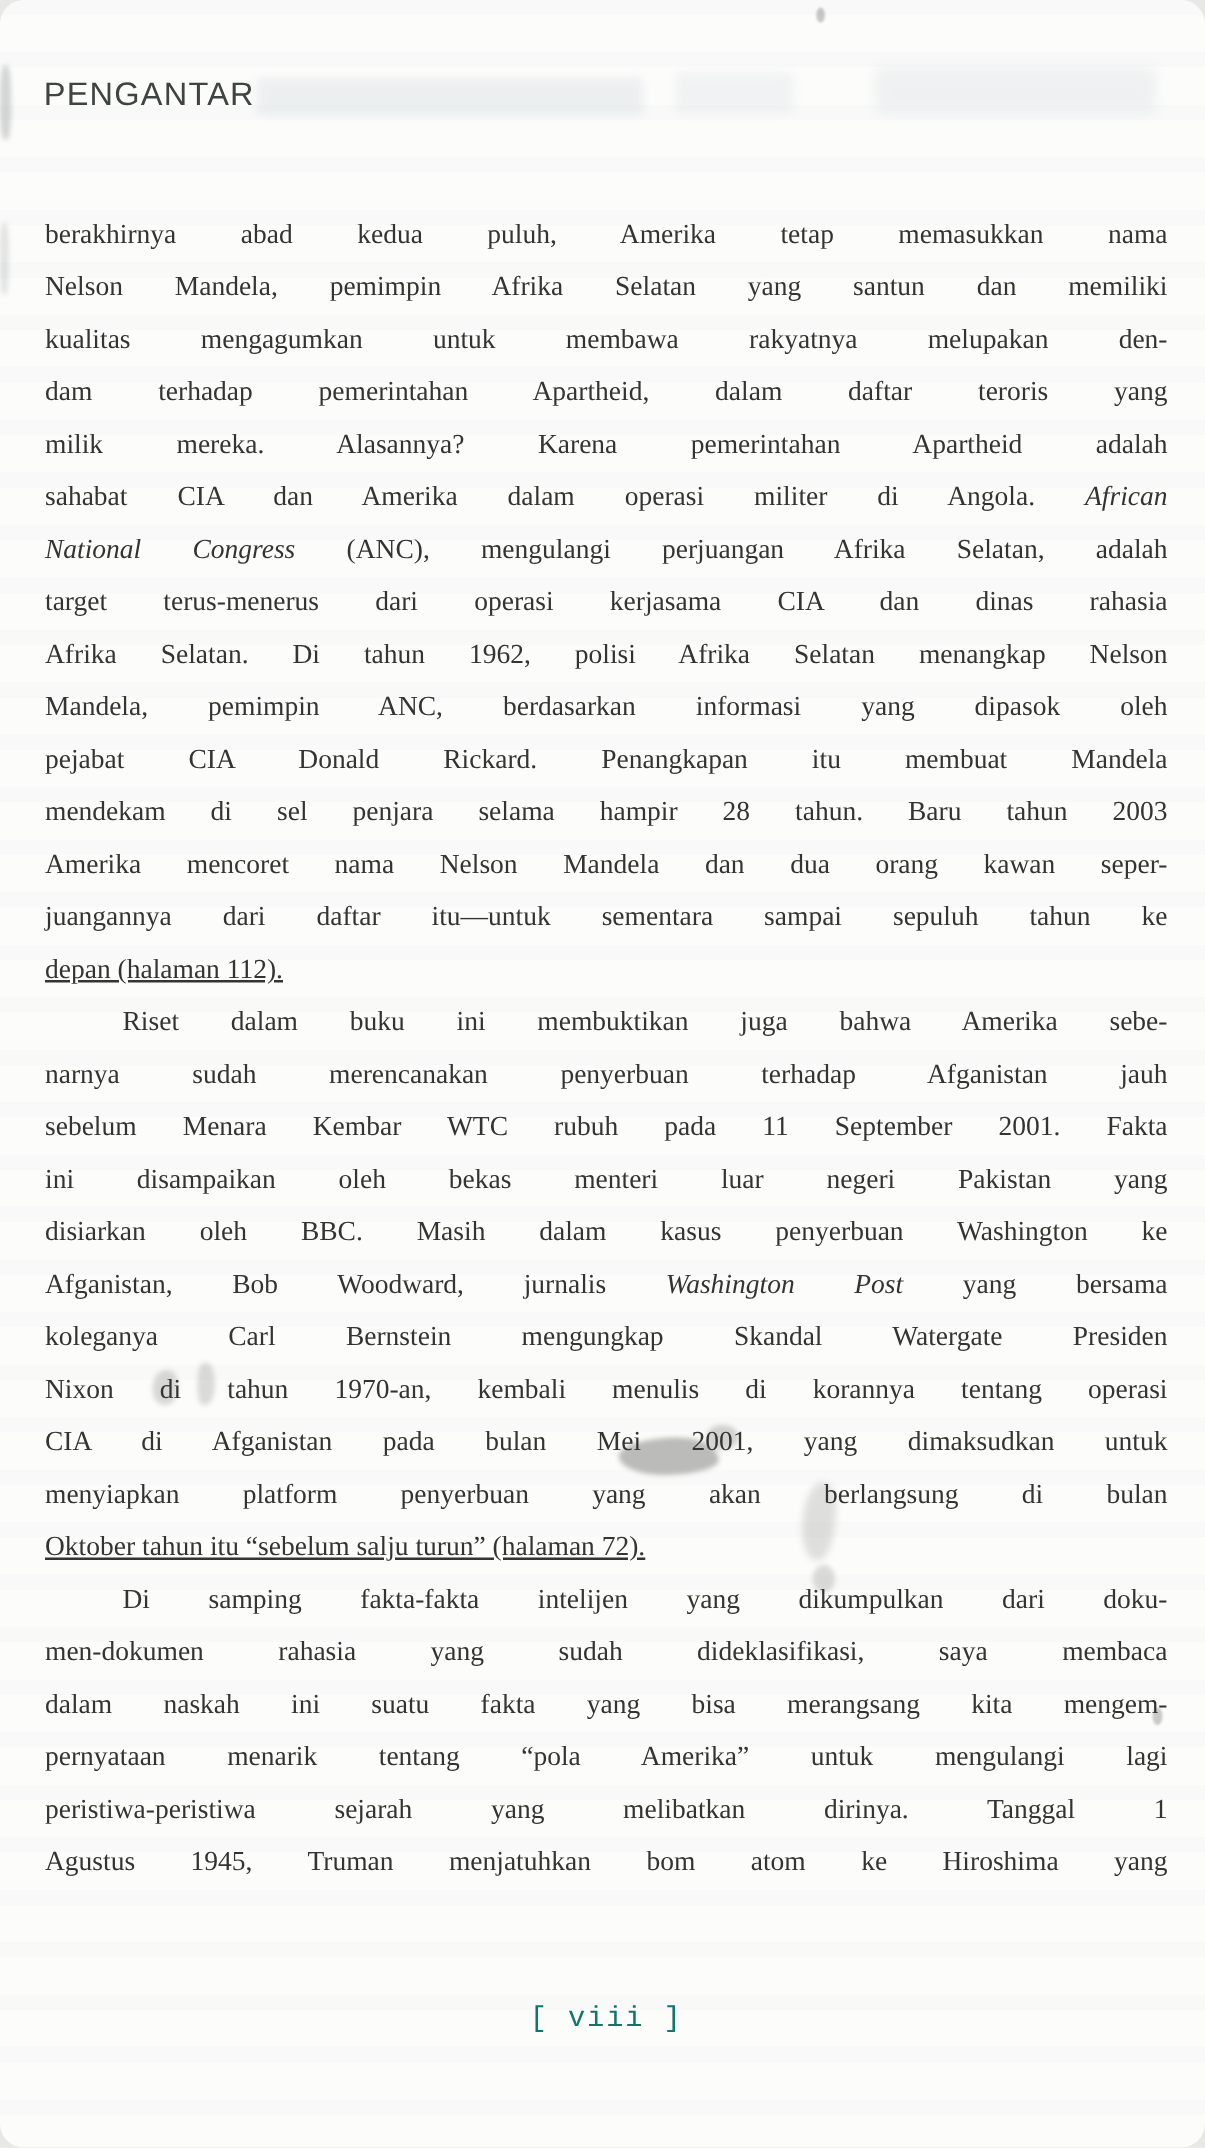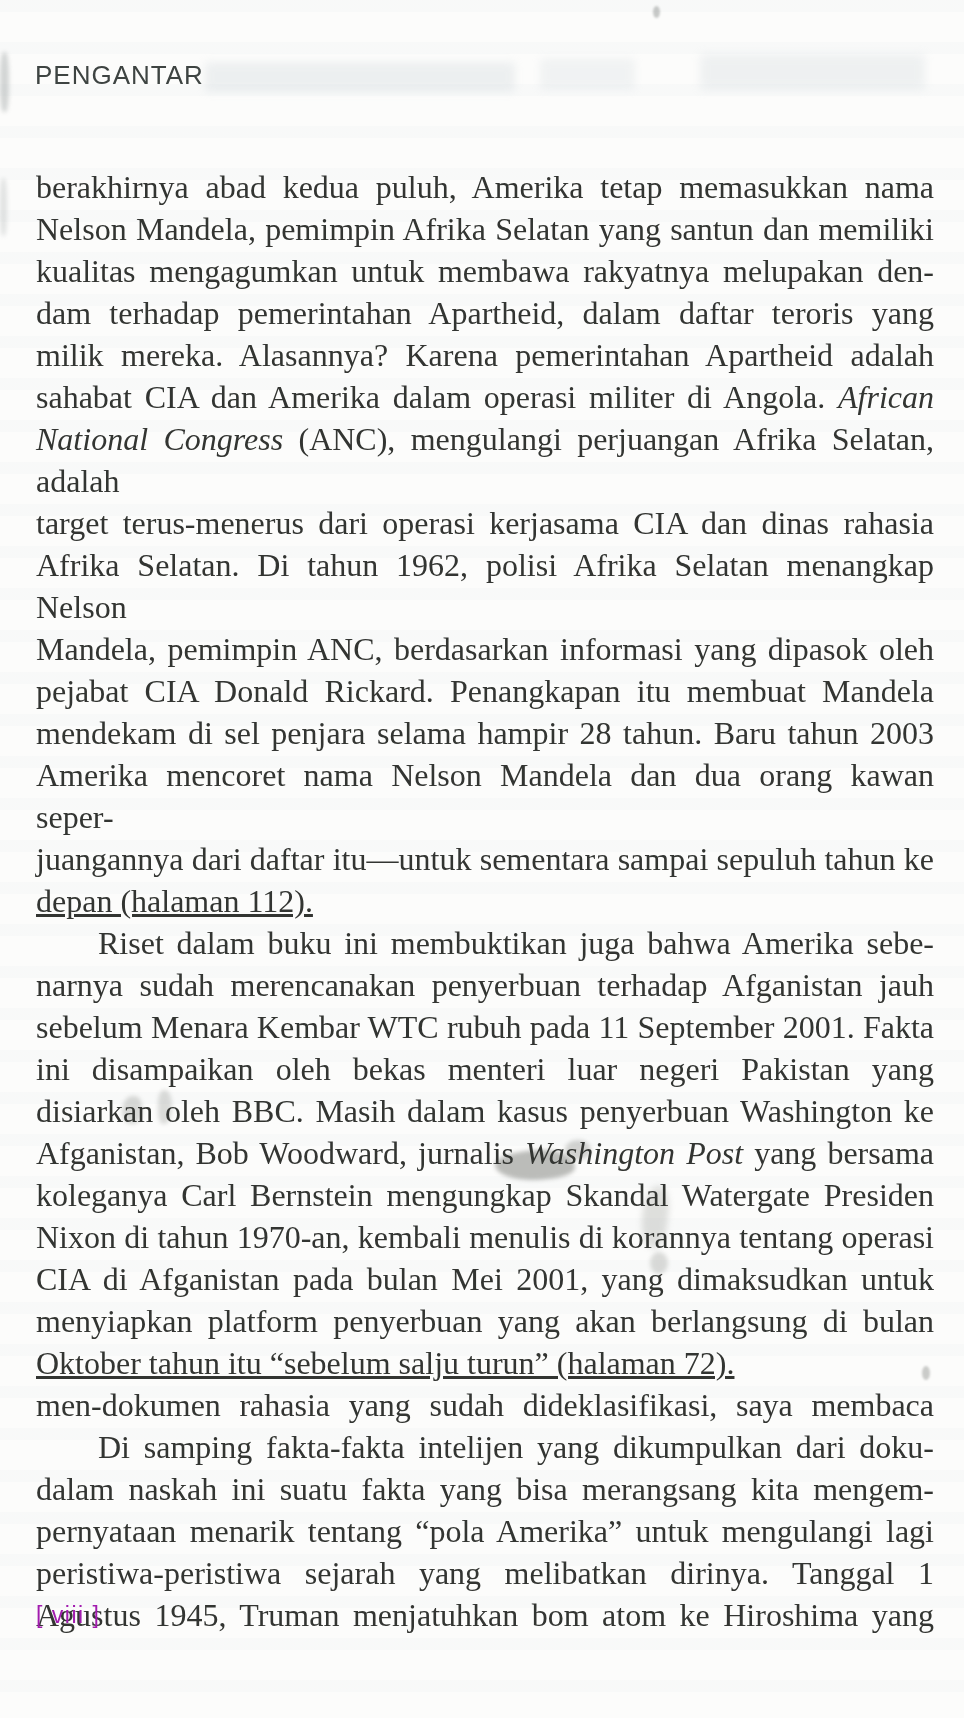--- a/index.html
+++ b/index.html
@@ -3,51 +3,53 @@
 <meta charset="utf-8">
 <style>
   html,body{margin:0;padding:0;background:#e8e8e6;}
   .page{
     position:relative;
     width:964px;height:1718px;
     margin:0 auto;
     background:var(--paper,#fcfcfb);
     overflow:hidden;
     font-family:"Liberation Serif",serif;
+    border-radius:19px;
   }
   
   .page::before{
     content:'';
     position:absolute;inset:0;
     background:repeating-linear-gradient(180deg,
       rgba(196,209,217,0.07) 0px, rgba(196,209,217,0.07) 12px,
       rgba(255,255,255,0) 12px, rgba(255,255,255,0) 42px);
     pointer-events:none;
   }
   .header-title{
     position:absolute;left:35px;top:60px;
     font-family:"Liberation Sans",sans-serif;
     font-size:26px;font-weight:400;
     letter-spacing:1px;
     color:var(--header-ink,#3e4442);
   }
   .body-text{
     position:absolute;left:36px;top:166px;width:898px;
-    font-size:32px;line-height:42px;
+    font-size:22px;line-height:42px;
     color:var(--ink,#333532);
   }
   .line{text-align:justify;text-align-last:justify;}
   .line.last{text-align-last:left;text-decoration:underline;}
   .line.indent{text-indent:62px;}
   .it{font-style:italic;}
   .footer{
     position:absolute;left:36px;top:1602px;width:898px;
-    font-family:Liberation Sans, sans-serif;
+    text-align:center;
+    font-family:Liberation Mono, monospace;
     font-size:23px;letter-spacing:1.5px;
-    color:#a21caf;
+    color:#0f766e;
   }
   
   .smudge{position:absolute;pointer-events:none;}
   .sm-edge1{left:0;top:52px;width:9px;height:60px;background:#9aa0a0;opacity:.42;filter:blur(2px);border-radius:40%;}
   .sm-edge2{left:0;top:178px;width:7px;height:58px;background:#a8adad;opacity:.32;filter:blur(2px);border-radius:40%;}
   .sm-ghost1{left:205px;top:62px;width:310px;height:30px;background:#c2ccd2;opacity:.26;filter:blur(4px);border-radius:4px;}
   .sm-ghost2{left:540px;top:58px;width:95px;height:32px;background:#c5ced4;opacity:.20;filter:blur(4px);border-radius:4px;}
   .sm-ghost3{left:700px;top:54px;width:225px;height:36px;background:#c2ccd2;opacity:.23;filter:blur(5px);border-radius:4px;}
   .sm-speck-top{left:653px;top:6px;width:7px;height:12px;background:#787c7a;opacity:.4;filter:blur(1px);border-radius:50%;}
   .sm-speck-a{left:122px;top:1096px;width:20px;height:28px;background:#848782;opacity:.30;filter:blur(2px);border-radius:60% 40% 50% 50%;}
@@ -99,22 +101,22 @@
       <div class="line"><span>narnya sudah merencanakan penyerbuan terhadap Afganistan jauh</span></div>
       <div class="line"><span>sebelum Menara Kembar WTC rubuh pada 11 September 2001. Fakta</span></div>
       <div class="line"><span>ini disampaikan oleh bekas menteri luar negeri Pakistan yang</span></div>
       <div class="line"><span>disiarkan oleh BBC. Masih dalam kasus penyerbuan Washington ke</span></div>
       <div class="line"><span>Afganistan, Bob Woodward, jurnalis </span><span class="it">Washington Post</span><span> yang bersama</span></div>
       <div class="line"><span>koleganya Carl Bernstein mengungkap Skandal Watergate Presiden</span></div>
       <div class="line"><span>Nixon di tahun 1970-an, kembali menulis di korannya tentang operasi</span></div>
       <div class="line"><span>CIA di Afganistan pada bulan Mei 2001, yang dimaksudkan untuk</span></div>
       <div class="line"><span>menyiapkan platform penyerbuan yang akan berlangsung di bulan</span></div>
       <div class="line last"><span>Oktober tahun itu “sebelum salju turun” (halaman 72).</span></div>
+      <div class="line indent"><span>Di samping fakta-fakta intelijen yang dikumpulkan dari doku-</span></div>
       <div class="line"><span>men-dokumen rahasia yang sudah dideklasifikasi, saya membaca</span></div>
-      <div class="line indent"><span>Di samping fakta-fakta intelijen yang dikumpulkan dari doku-</span></div>
       <div class="line"><span>dalam naskah ini suatu fakta yang bisa merangsang kita mengem-</span></div>
       <div class="line"><span>pernyataan menarik tentang “pola Amerika” untuk mengulangi lagi</span></div>
       <div class="line"><span>peristiwa-peristiwa sejarah yang melibatkan dirinya. Tanggal 1</span></div>
       <div class="line"><span>Agustus 1945, Truman menjatuhkan bom atom ke Hiroshima yang</span></div>
     </div>
 
   <div class="footer">
     <span>[ viii ]</span>
   </div>
 </div>

